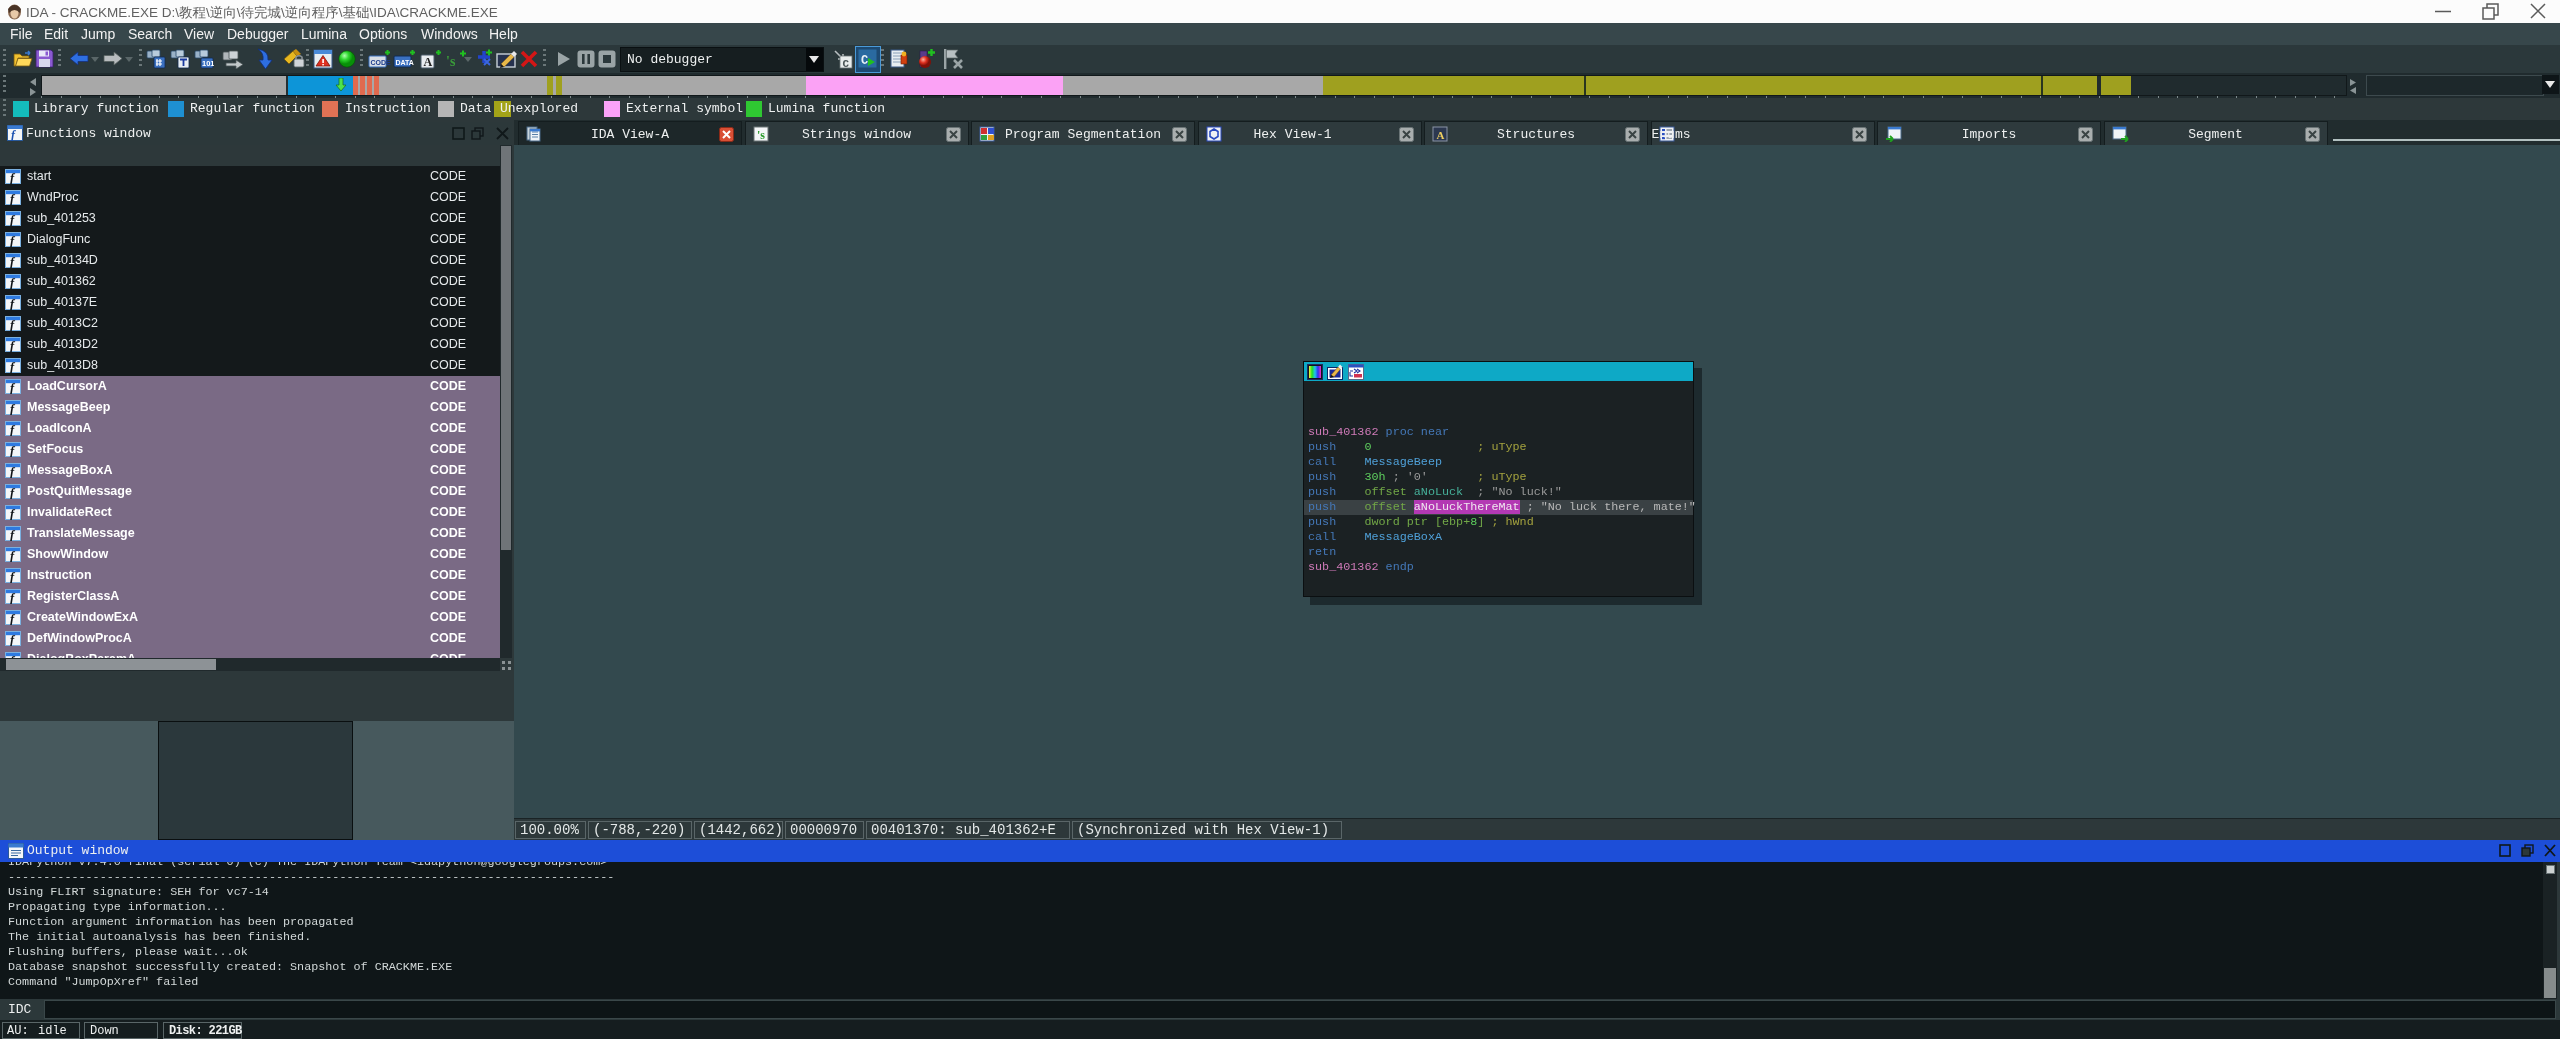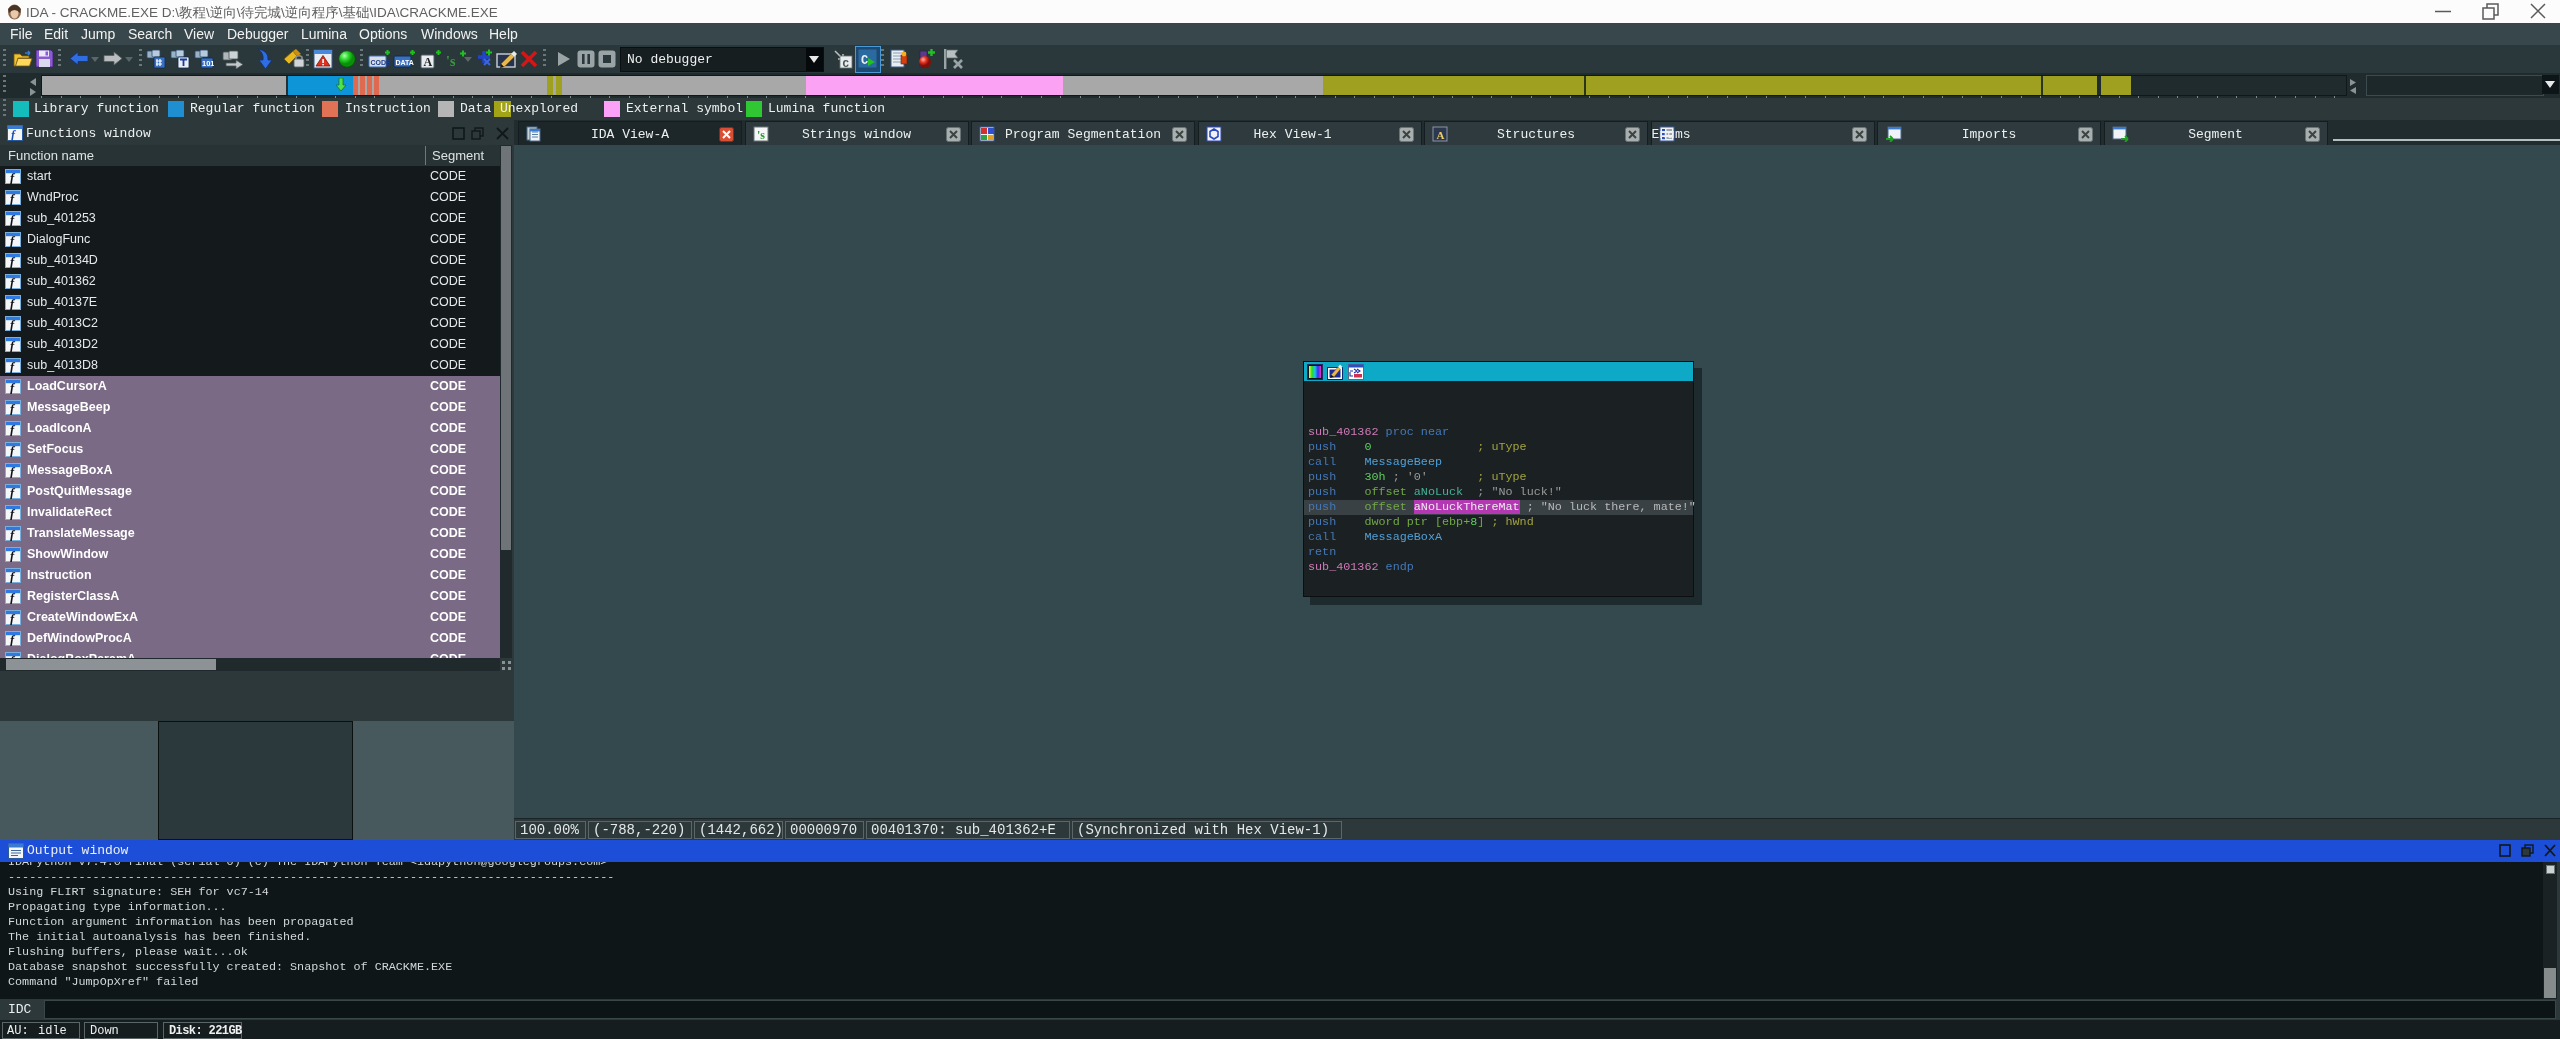--- a/index.html
+++ b/index.html
@@ -308,25 +308,20 @@
     </svg>
     <span class="t13 abs" style="left:26px;top:4px">Functions window</span>
     <svg class="abs" style="left:452px;top:5px" width="57" height="14" viewBox="0 0 57 14">
       <rect x="1" y="1" width="11" height="11" fill="none" stroke="#10181a" stroke-width="1.6"></rect>
       <rect x="23" y="1" width="8" height="8" fill="none" stroke="#10181a" stroke-width="1.4"></rect>
       <rect x="20" y="4" width="8" height="8" fill="#2c383a" stroke="#10181a" stroke-width="1.4"></rect>
       <path d="M45 1 L56 12 M56 1 L45 12" stroke="#10181a" stroke-width="1.8"></path>
     </svg>
   </div>
 
-  <div class="abs" style="left:0;top:25px;width:500px;height:21px;background:#283335;border-bottom:1px solid #1a2426;">
-    <span class="abs" style="left:8px;top:3px;font-size:13px;color:#dde2e4;">Function name</span>
-    <div class="abs" style="left:425px;top:1px;width:1px;height:19px;background:#3f8e8e;"></div>
-    <span class="abs" style="left:432px;top:3px;font-size:13px;color:#dde2e4;">Segment</span>
-  </div>
 
   <div class="abs" style="left:0;top:46px;width:500px;height:492px;background:#14191b;overflow:hidden;" id="rows">
     <div class="frow" style="top:0px">
         <svg class="ficon" width="16" height="15" viewBox="0 0 16 15">
           <rect x="0.5" y="0.5" width="15" height="14" fill="#f4f6f8" stroke="#7ab0e0"></rect>
           <rect x="1" y="1" width="14" height="3.2" fill="#2e7ae0"></rect>
           <text x="5" y="13" font-family="Liberation Serif" font-size="12.5" font-style="italic" font-weight="bold" fill="#101418">f</text>
         </svg>
         <span class="nm">start</span>
         <span class="sg">CODE</span>

